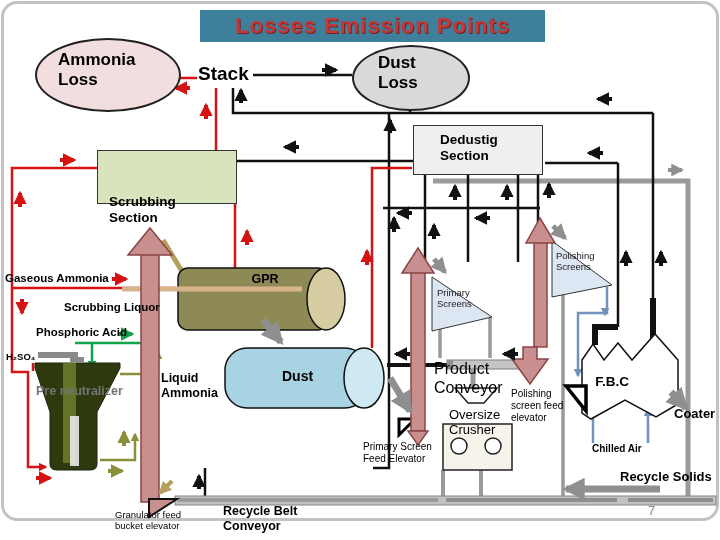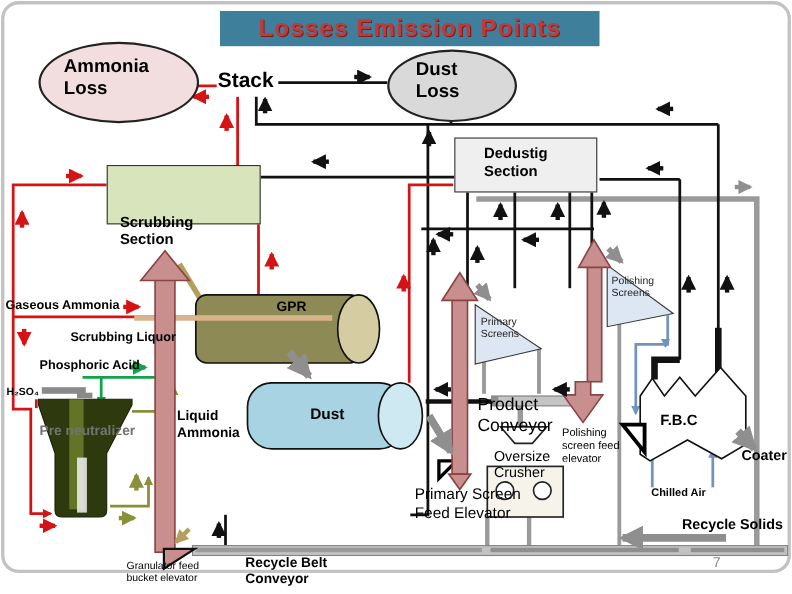--- a/index.html
+++ b/index.html
@@ -251,24 +251,24 @@
 Screens</div>
   <div class="lbl" style="left:437px;top:287px;font-size:9.5px;color:#222;">Primary
 Screens</div>
   <div class="lbl" style="left:434px;top:360px;width:72px;text-align:left;font-size:16px;">Product
 Conveyor</div>
   <div class="lbl" style="left:511px;top:388px;font-size:10px;">Polishing
 screen feed
 elevator</div>
   <div class="lbl" style="left:449px;top:407px;width:58px;text-align:left;font-size:13px;">Oversize
 Crusher</div>
-  <div class="lbl b" style="left:590px;top:374px;width:44px;text-align:right;font-size:13.5px;">F.B.C</div>
+  <div class="lbl b" style="left:590px;top:374px;width:44px;text-align:center;font-size:13.5px;">F.B.C</div>
   <div class="lbl b" style="left:674px;top:406px;font-size:13px;">Coater</div>
   <div class="lbl" style="left:592px;top:443px;font-size:10px;font-weight:bold;">Chilled Air</div>
-  <div class="lbl" style="left:377px;top:441px;font-size:14px;">Primary Screen
+  <div class="lbl" style="left:363px;top:441px;font-size:10px;">Primary Screen
 Feed Elevator</div>
   <div class="lbl b" style="left:620px;top:469px;font-size:13px;">Recycle Solids</div>
   <div class="lbl b" style="left:223px;top:504px;font-size:12.5px;">Recycle Belt
 Conveyor</div>
   <div class="lbl" style="left:99px;top:509px;font-size:9.5px;margin-left:16px;">Granulator feed
 bucket elevator</div>
   <div class="lbl" style="left:648px;top:503px;font-size:13px;color:#8a8a8a;">7</div>
 </div>
 
 </body></html>

